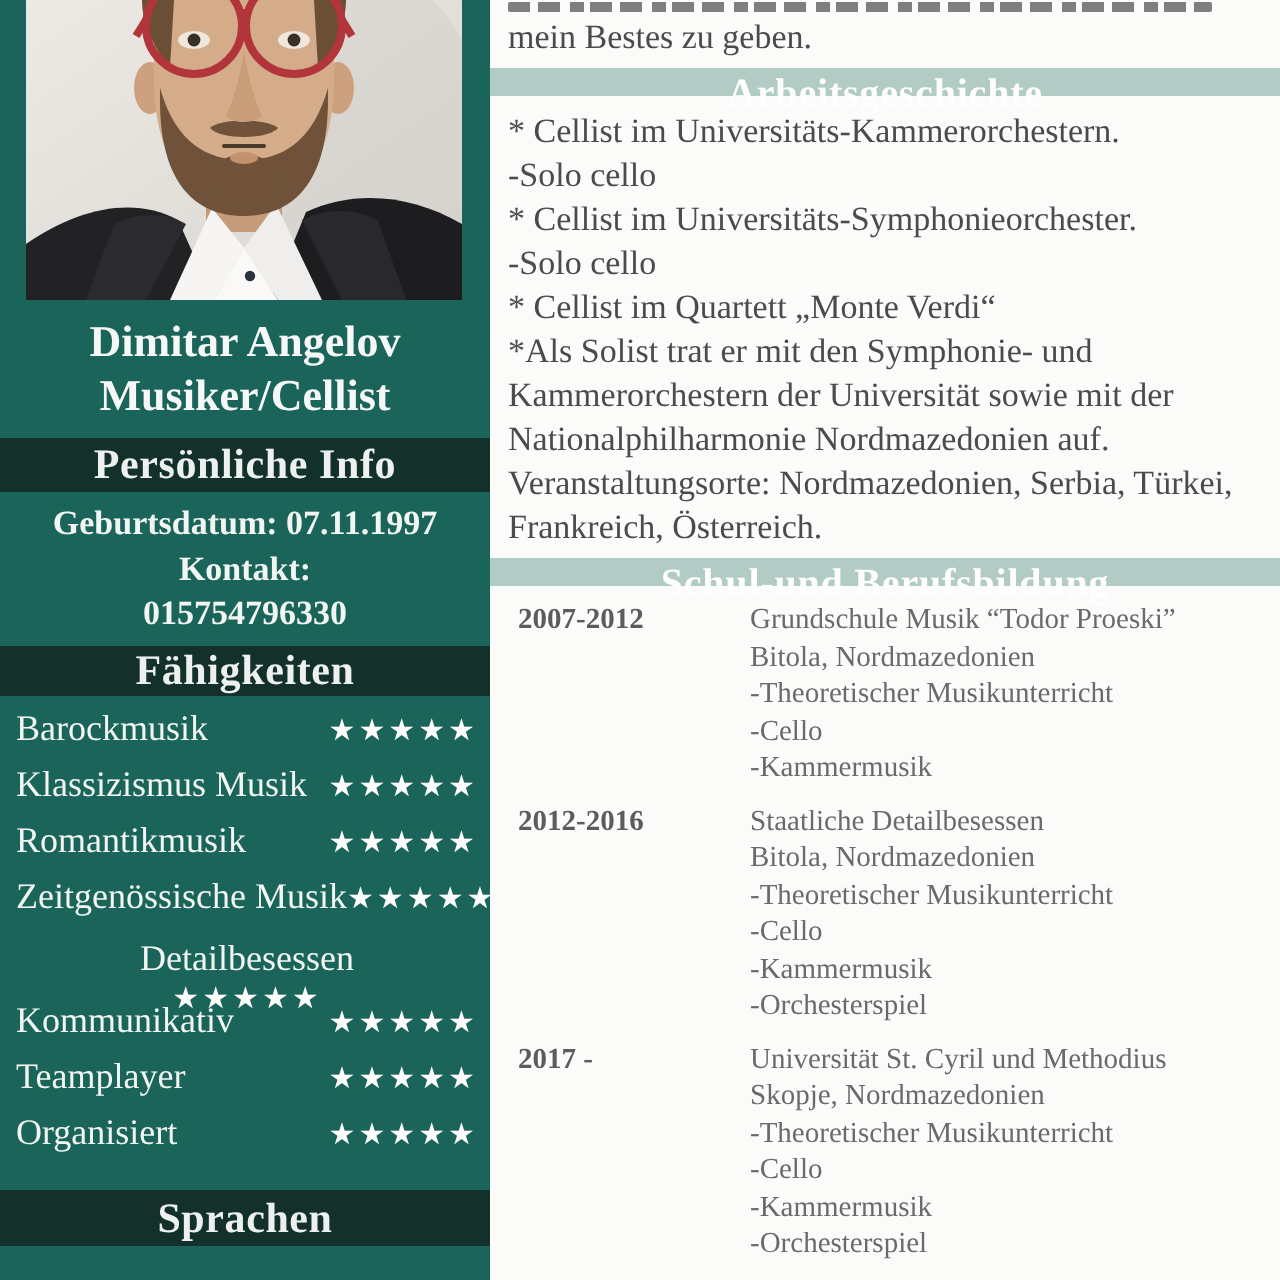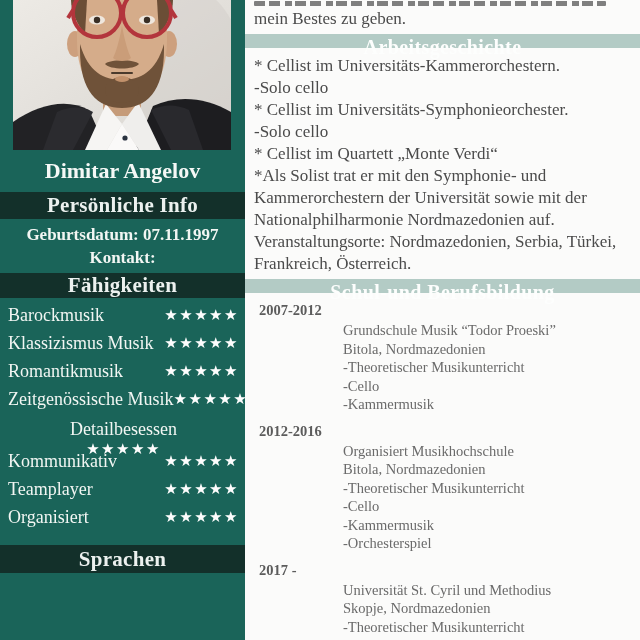--- a/index.html
+++ b/index.html
@@ -59,23 +59,23 @@
   .band-light {
     margin-top:4px; height:14px; line-height:26px; background:#B3CBC5;
     color:#FDFEFD; text-align:center; font-size:20px; font-weight:600;
     letter-spacing:0.4px;
   }
   .work { padding:7px 12px 0 9px; font-size:17px; line-height:22px; color:#4B4B4B; }
 
   .band2 { margin-top:4px; }
 
   .education { padding:8px 4px 0 14px; font-size:14.5px; line-height:18.5px; color:#6A6A6A; }
-  .edu-entry { display:flex; margin-bottom:8px; }
+  .edu-entry { display:flex; margin-bottom:8px;gap:32px; }
   .edu-years { width:84px; flex:none; color:#5C5C5C; font-weight:600; }
-  .edu-lines { flex:1;margin-top:20px; }
+  .edu-lines { flex:1; }
 </style>
 </head>
 <body>
 
 <div class="page">
 
   <aside class="sidebar">
 
     <div class="photo">
       <svg viewBox="0 0 218 150" preserveAspectRatio="none">
@@ -127,26 +127,28 @@
           <circle cx="134" cy="13" r="24"></circle>
           <path d="M108,8 C109,6 110,6 111,8"></path>
           <path d="M60,10 L55,18"></path>
           <path d="M158,10 L163,18"></path>
         </g>
       </svg>
     </div>
 
     <div class="name-block">
       <div class="name">Dimitar Angelov</div>
+      <div class="role">Musiker/Cellist</div>
     </div>
 
     <div class="band-dark">Persönliche Info</div>
     <div class="personal" id="personal-lines">
         <div>Geburtsdatum: 07.11.1997</div>
         <div>Kontakt:</div>
+        <div>015754796330</div>
       </div>
 
     <div class="band-dark band-skills">Fähigkeiten</div>
     <div class="skills" id="skills-list">
         <div class="skill-row">
           <span class="skill-label">Barockmusik</span>
           <span class="skill-stars">★★★★★</span>
         </div>
         <div class="skill-row">
           <span class="skill-label">Klassizismus Musik</span>
@@ -203,21 +205,21 @@
             <div>Grundschule Musik “Todor Proeski”</div>
             <div>Bitola, Nordmazedonien</div>
             <div>-Theoretischer Musikunterricht</div>
             <div>-Cello</div>
             <div>-Kammermusik</div>
           </div>
         </div>
         <div class="edu-entry">
           <div class="edu-years">2012-2016</div>
           <div class="edu-lines">
-            <div>Organisiert Musikhochschule</div>
+            <div>Staatliche Detailbesessen</div>
             <div>Bitola, Nordmazedonien</div>
             <div>-Theoretischer Musikunterricht</div>
             <div>-Cello</div>
             <div>-Kammermusik</div>
             <div>-Orchesterspiel</div>
           </div>
         </div>
         <div class="edu-entry">
           <div class="edu-years">2017 -</div>
           <div class="edu-lines">

